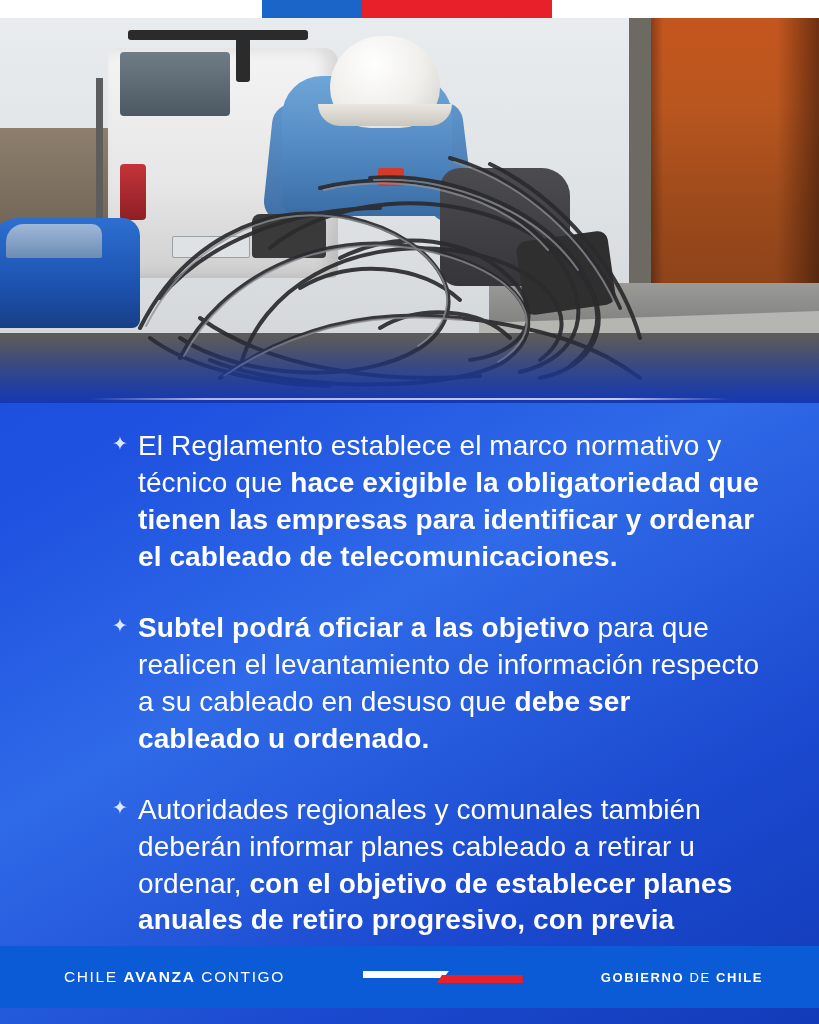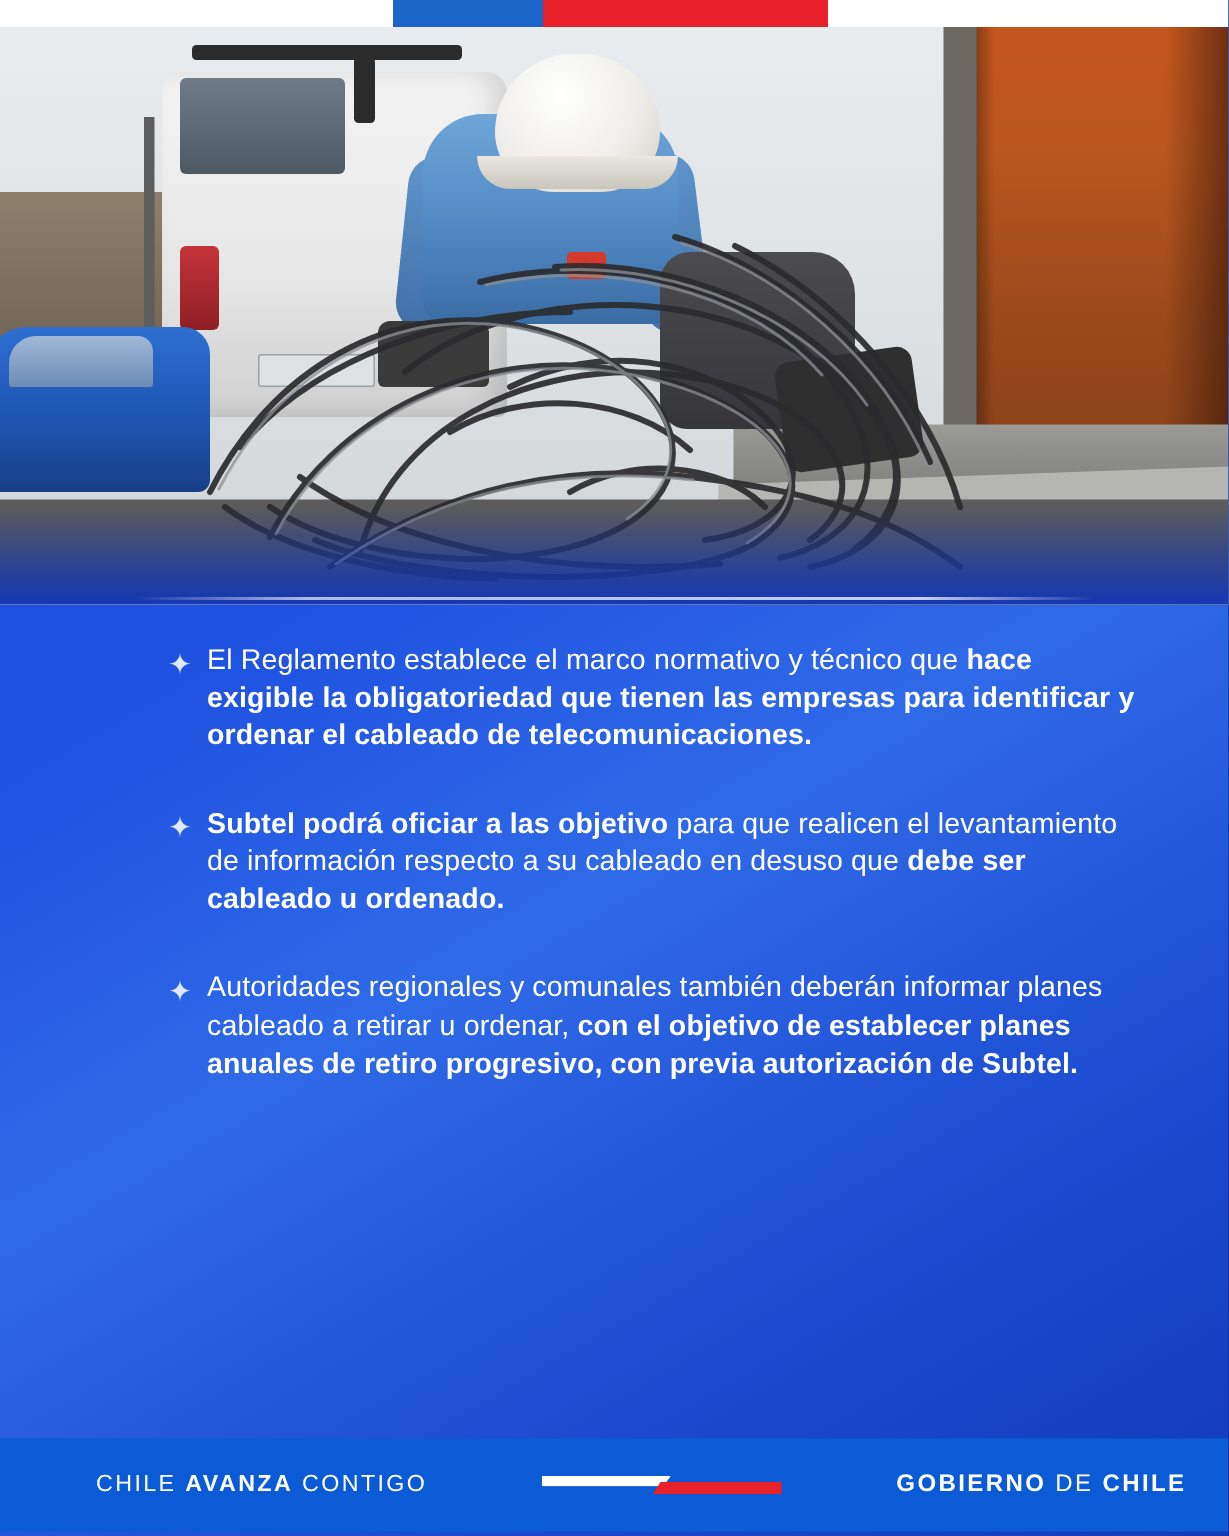--- a/index.html
+++ b/index.html
@@ -212,32 +212,32 @@
   .bullet-mark {
     flex: 0 0 auto;
     width: 26px;
     margin-top: 6px;
     color: #dfe8ff;
     font-size: 19px;
     line-height: 1;
   }
   .bullet-text {
     color: #ffffff;
-    font-size: 19px;
+    font-size: 28px;
     line-height: 1.32;
     letter-spacing: .1px;
     font-weight: 400;
   }
   .bullet-text b { font-weight: 700; }
 
   
   .footer {
     position: absolute;
     left: 0;
-    bottom: 3px;
+    bottom: 16px;
     width: 819px;
     height: 62px;
     background: #0b5ad6;
     display: flex;
     align-items: center;
     z-index: 7;
   }
   .footer-left {
     color: #ffffff;
     font-size: 15.5px;
@@ -262,23 +262,23 @@
     background:#ffffff;
     clip-path: polygon(0 0, 100% 0, 94% 100%, 0 100%);
   }
   .ribbon .r-red {
     position:absolute; left:74px; top:6px; width:86px; height:8px;
     background:#e8202a;
     clip-path: polygon(6% 0, 100% 0, 100% 100%, 0 100%);
   }
   .footer-right {
     color: #ffffff;
-    font-size: 16px;
+    font-size: 13px;
     letter-spacing: 1.6px;
-    margin-right: 28px;
+    margin-right: 56px;
     white-space: nowrap;
   }
   .footer-right b { font-weight: 700; }
 </style>
 </head>
 <body>
 
 <div class="poster">
 
   <div class="flag-bar">

